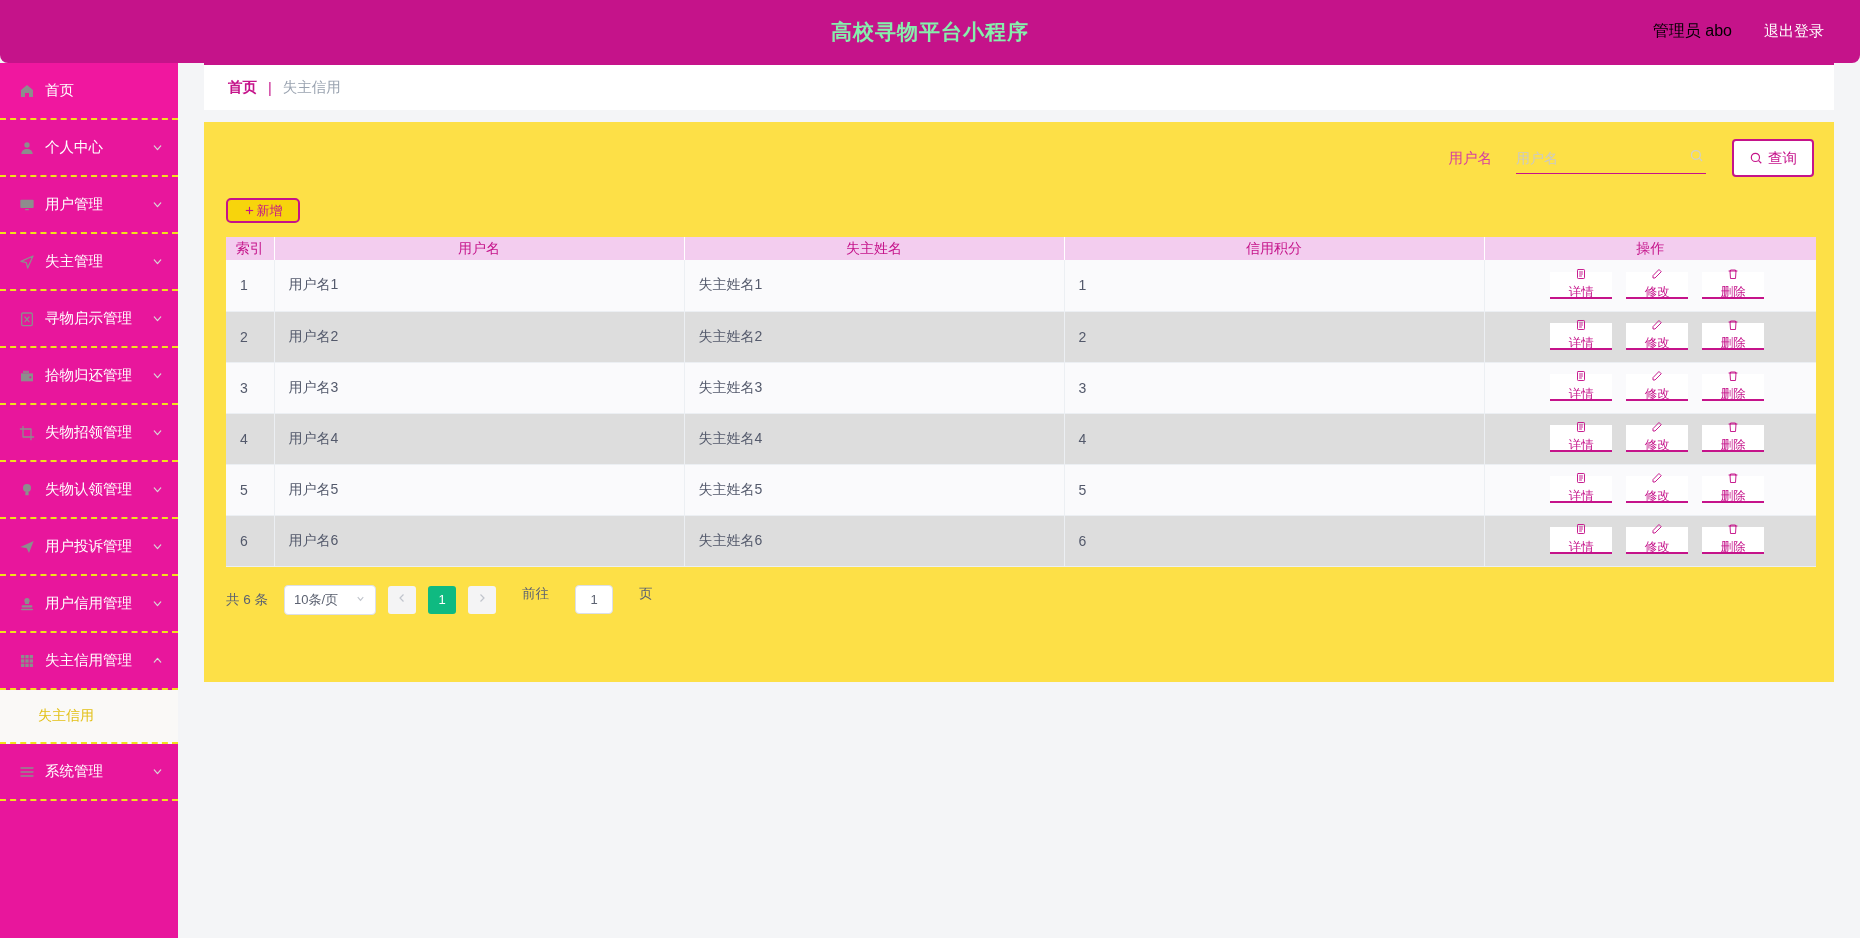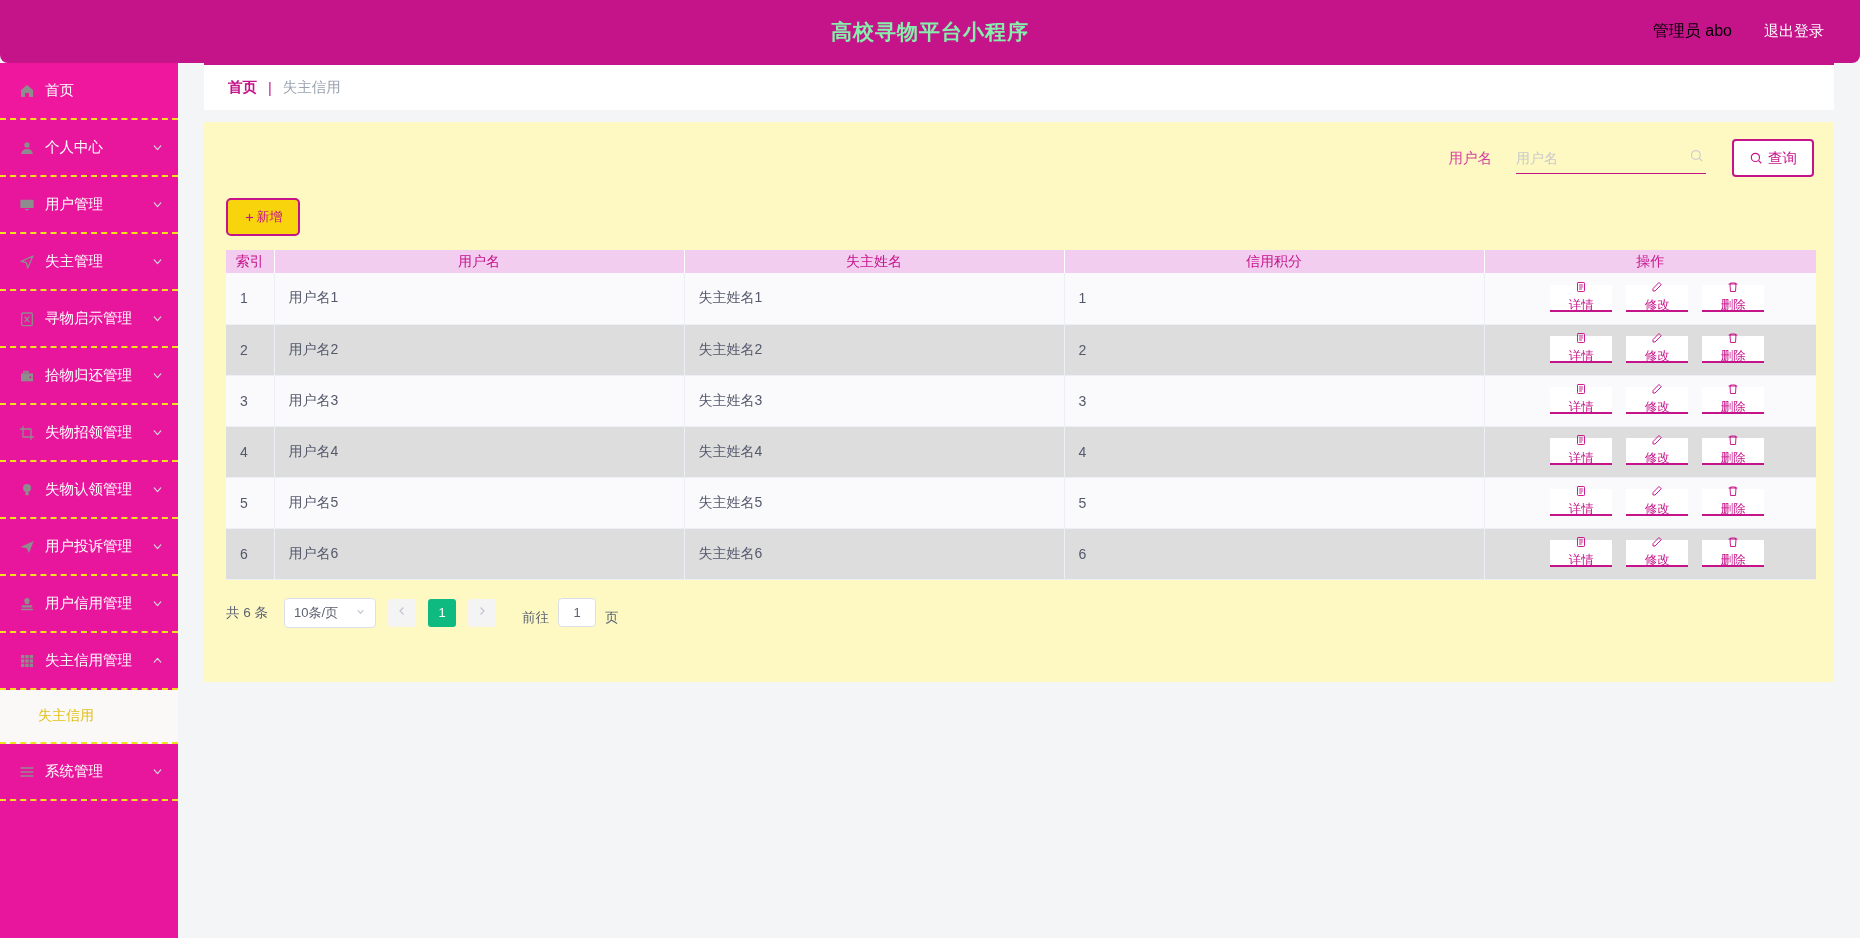--- a/index.html
+++ b/index.html
@@ -101,21 +101,21 @@
     cursor: pointer;
   }
   .bc-sep {
     color: #C5138A; margin: 0 11px; font-size: 14.5px;
   }
   .bc-current { color: #9aa3b0; font-size: 14.5px; }
 
   .panel {
     margin: 12px 0 0 26px;
     width: 1630px;
-    background: #fef9c3;
+    background: #fde047;
     min-height: 560px;
     padding: 0 0 14px 0;
     position: relative;
   }
 
   
   .search-row {
     height: 72px;
     display: flex; align-items: center; justify-content: flex-end;
     padding-right: 20px;
@@ -154,21 +154,21 @@
     font-size: 14.5px;
     display: flex; align-items: center; justify-content: center;
     gap: 5px;
     cursor: pointer;
     font-family: "Liberation Sans", sans-serif;
   }
 
   
   .toolbar { padding: 4px 0 14px 22px; }
   .add-btn {
-    width: 74px; height: 38px;
+    width: 74px; height: 25px;
     background: #F7D40C;
     border: 2px solid #C5138A;
     border-radius: 5px;
     color: #C5138A;
     font-size: 13px;
     display: flex; align-items: center; justify-content: center;
     gap: 2px;
     cursor: pointer;
     font-family: "Liberation Sans", sans-serif;
   }
@@ -249,21 +249,21 @@
   }
   .pg-num {
     width: 28px; height: 28px;
     background: #0FBA81;
     color: #ffffff;
     border-radius: 3px;
     display: flex; align-items: center; justify-content: center;
     font-size: 13px;
     cursor: pointer;
   }
-  .pg-jump { display: flex; align-items: flex-end; gap: 9px; margin-left: 14px; }
+  .pg-jump { display: flex; align-items: flex-start; gap: 26px; margin-left: 14px; }
   .pg-jump input {
     width: 38px; height: 29px;
     border: 1px solid #dcdfe6;
     border-radius: 4px;
     text-align: center;
     font-size: 13px;
     color: #5c6271;
     outline: none;
     font-family: "Liberation Sans", sans-serif;
   }

